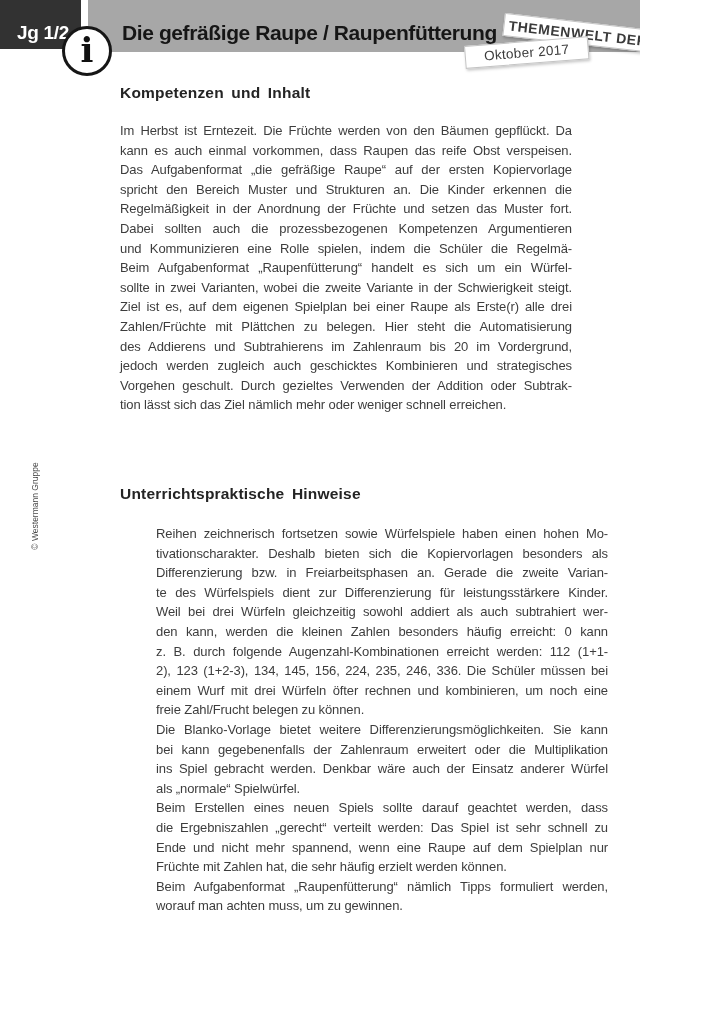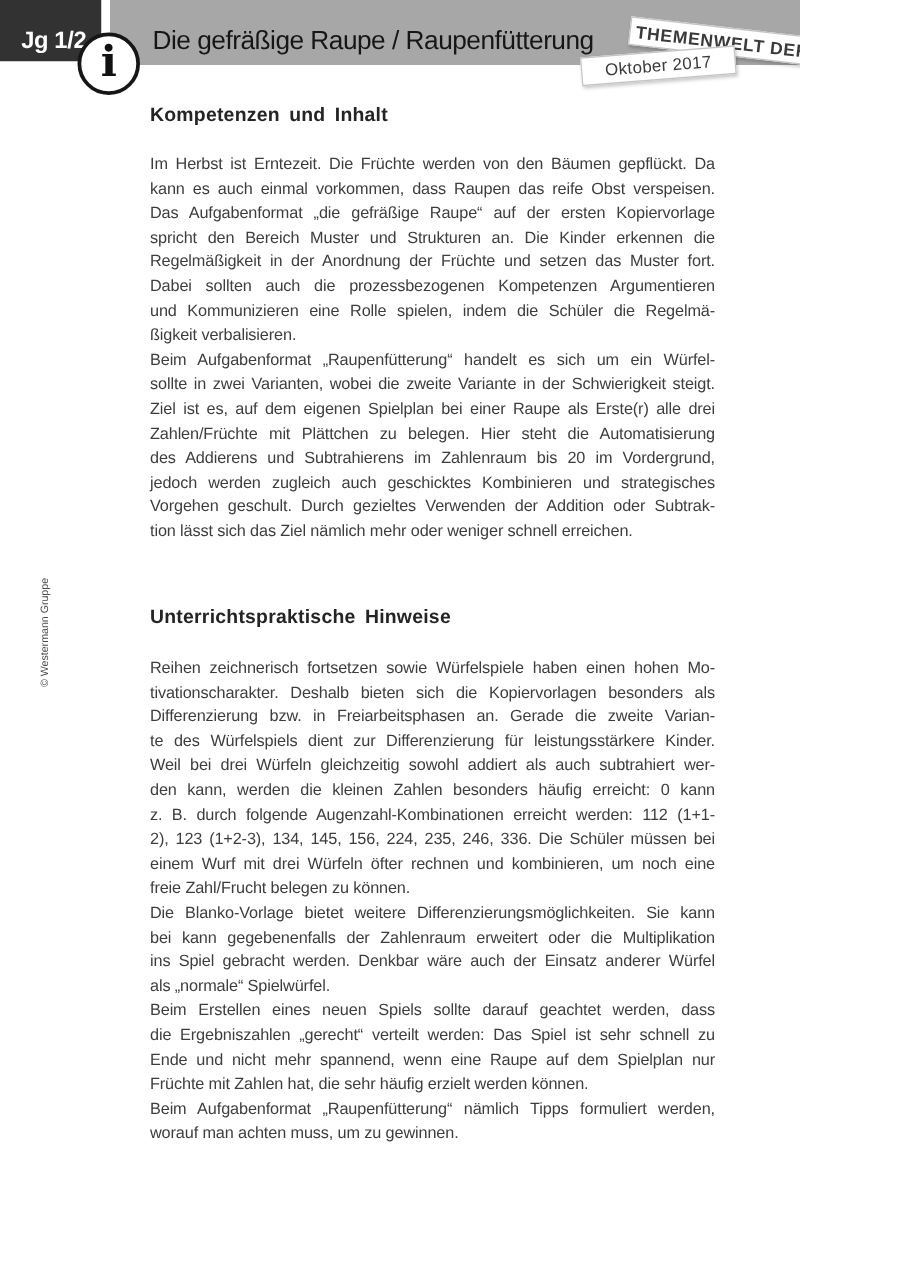--- a/index.html
+++ b/index.html
@@ -16,21 +16,21 @@
     position:absolute; left:0; top:0; width:81px; height:49px;
     background:#323232; box-sizing:border-box;
     display:flex; align-items:flex-end; justify-content:flex-end;
     padding:0 12px 7px 0;
   }
   .grade-box span {
     color:#ffffff; font-weight:bold; font-size:19px; letter-spacing:-0.3px;
     line-height:1;
   }
   .page-title {
-    position:absolute; left:122px; top:21px; font-size:21px; font-weight:400;
+    position:absolute; left:122px; top:21px; font-size:21px; font-weight:700;
     letter-spacing:-0.4px; color:#161616; white-space:nowrap;
   }
   .info-icon {
     position:absolute; left:62px; top:26px; width:50px; height:50px;
     box-sizing:border-box; background:#ffffff; border:3px solid #161616;
     border-radius:50%; display:flex; align-items:center; justify-content:center;
     z-index:5;
   }
   .info-icon span {
     font-family:"DejaVu Serif", serif; font-weight:bold; font-size:34px;
@@ -64,21 +64,21 @@
   .sec-heading {
     position:absolute; left:0; margin:0; width:452px;
     font-size:15.5px; font-weight:bold; color:#242424;
     word-spacing:3px; letter-spacing:0.2px; white-space:nowrap;
   }
   #h-0 { top:84px; }
   #h-1 { top:485px; }
   .block { position:absolute; left:0; width:452px; color:#3d3d3d;
     font-size:13px; letter-spacing:-0.1px; }
   #block-0 { top:121px; }
-  #block-1 { top:524px; }
+  #block-1 { top:524px;margin-left:36px; }
   .line { line-height:19.6px; height:19.6px; white-space:normal; }
   .just { text-align:justify; text-align-last:justify; -moz-text-align-last:justify; }
 </style>
 </head>
 <body>
 
 <div class="page">
 
   <div class="header-bar"></div>
 
@@ -100,21 +100,20 @@
   <div class="content">
     <h2 class="sec-heading" id="h-0">Kompetenzen und Inhalt</h2>
     <div class="block" id="block-0">
         <div class="line just">Im Herbst ist Erntezeit. Die Früchte werden von den Bäumen gepflückt. Da</div>
         <div class="line just">kann es auch einmal vorkommen, dass Raupen das reife Obst verspeisen.</div>
         <div class="line just">Das Aufgabenformat „die gefräßige Raupe“ auf der ersten Kopiervorlage</div>
         <div class="line just">spricht den Bereich Muster und Strukturen an. Die Kinder erkennen die</div>
         <div class="line just">Regelmäßigkeit in der Anordnung der Früchte und setzen das Muster fort.</div>
         <div class="line just">Dabei sollten auch die prozessbezogenen Kompetenzen Argumentieren</div>
         <div class="line just">und Kommunizieren eine Rolle spielen, indem die Schüler die Regelmä-</div>
-        <div class="line">ßigkeit verbalisieren.</div>
         <div class="line just">Beim Aufgabenformat „Raupenfütterung“ handelt es sich um ein Würfel-</div>
         <div class="line just">sollte in zwei Varianten, wobei die zweite Variante in der Schwierigkeit steigt.</div>
         <div class="line just">Ziel ist es, auf dem eigenen Spielplan bei einer Raupe als Erste(r) alle drei</div>
         <div class="line just">Zahlen/Früchte mit Plättchen zu belegen. Hier steht die Automatisierung</div>
         <div class="line just">des Addierens und Subtrahierens im Zahlenraum bis 20 im Vordergrund,</div>
         <div class="line just">jedoch werden zugleich auch geschicktes Kombinieren und strategisches</div>
         <div class="line just">Vorgehen geschult. Durch gezieltes Verwenden der Addition oder Subtrak-</div>
         <div class="line">tion lässt sich das Ziel nämlich mehr oder weniger schnell erreichen.</div>
       </div>
     <h2 class="sec-heading" id="h-1">Unterrichtspraktische Hinweise</h2>

